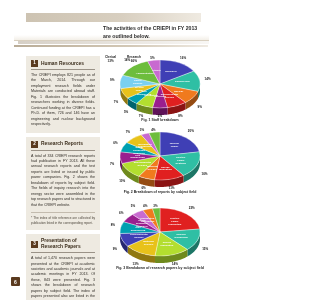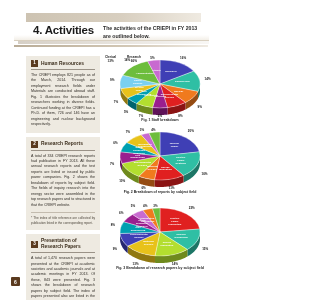--- a/index.html
+++ b/index.html
@@ -132,21 +132,20 @@
   }
 </style>
 </head>
 <body>
 
 <div class="header-zone">
   <div class="header-band-top"></div>
   <div class="header-band-main"></div>
   <div class="header-band-shadow"></div>
   <div class="header-rule"></div>
-  <div class="section-title">4. Activities</div>
   <div class="section-subtitle">The activities of the CRIEPI in FY 2013 are outlined below.</div>
 </div>
 
 <div class="left-col">
 
   <div class="panel">
     <div class="panel-head">
       <span class="num-badge">1</span>
       <span class="panel-title">Human Resources</span>
     </div>

